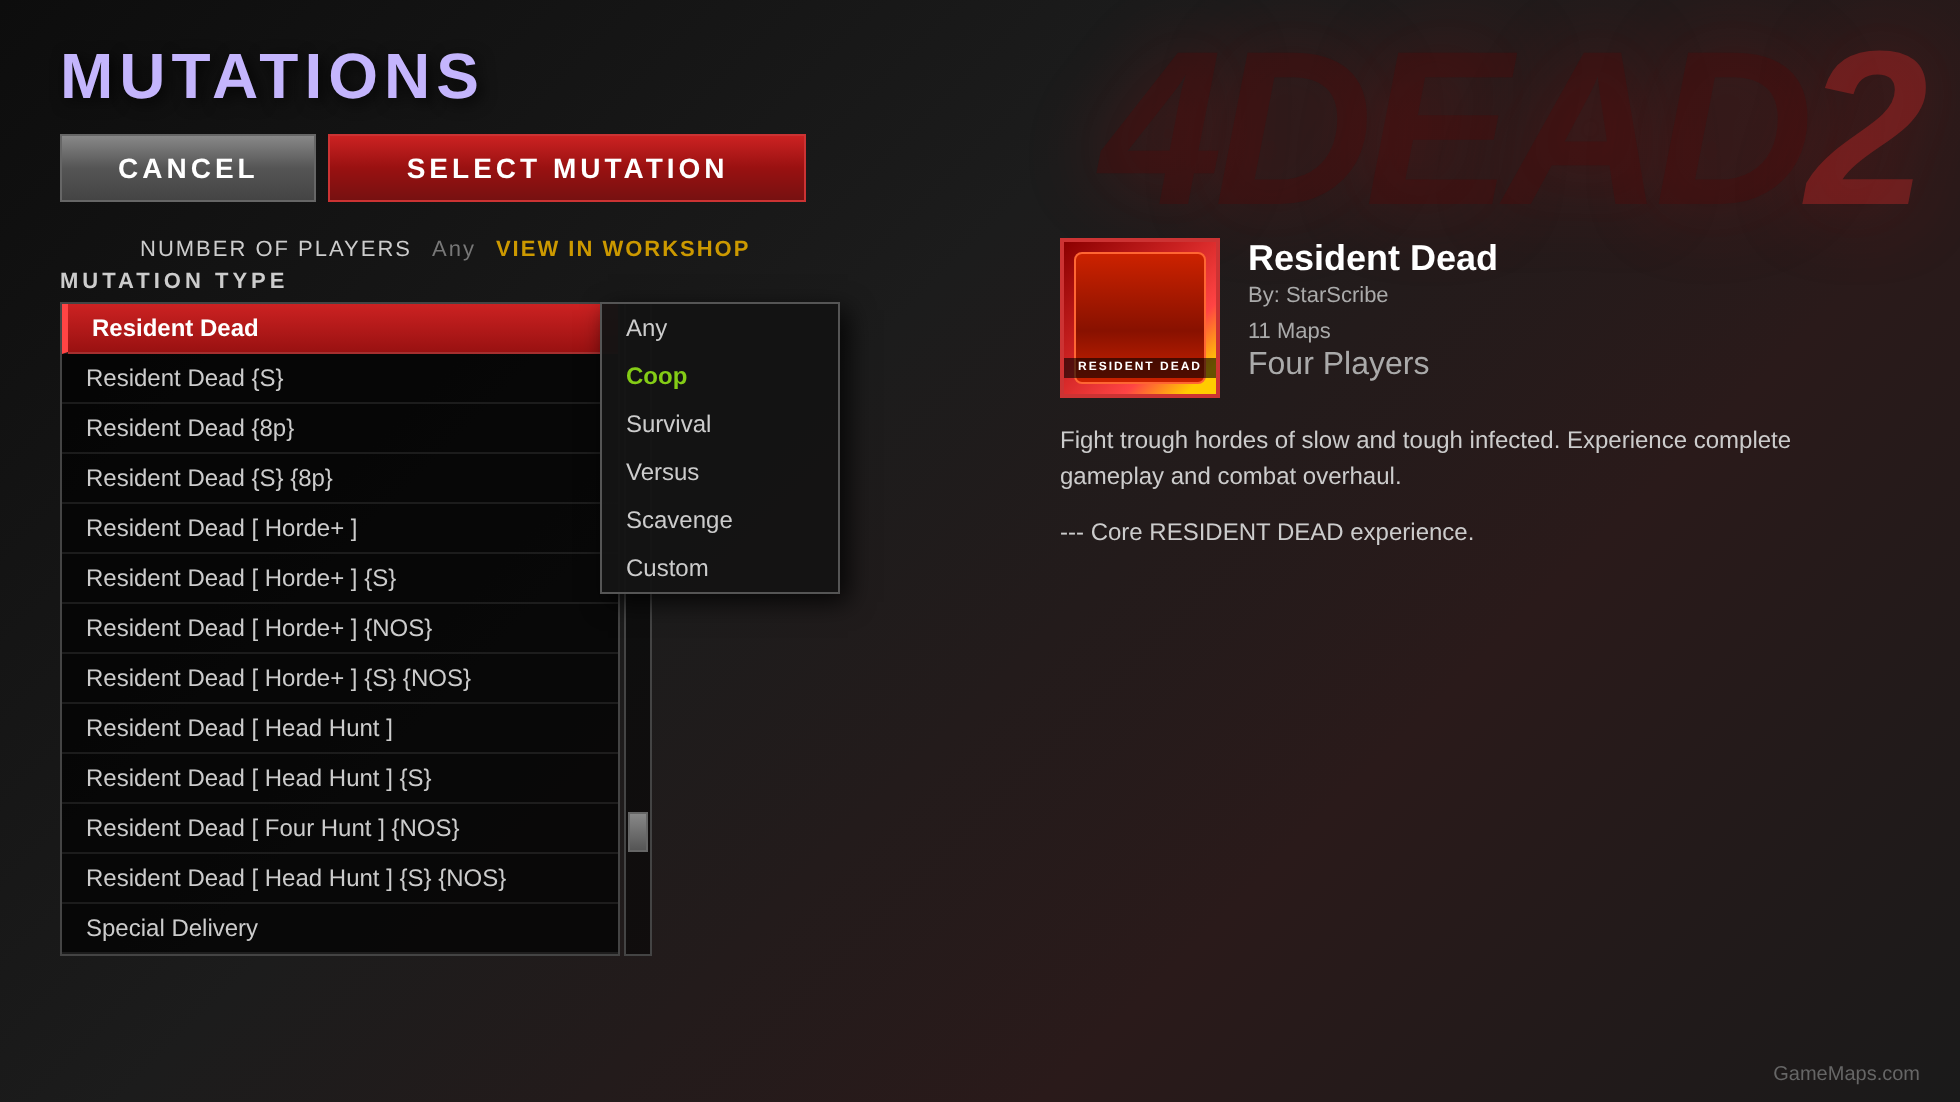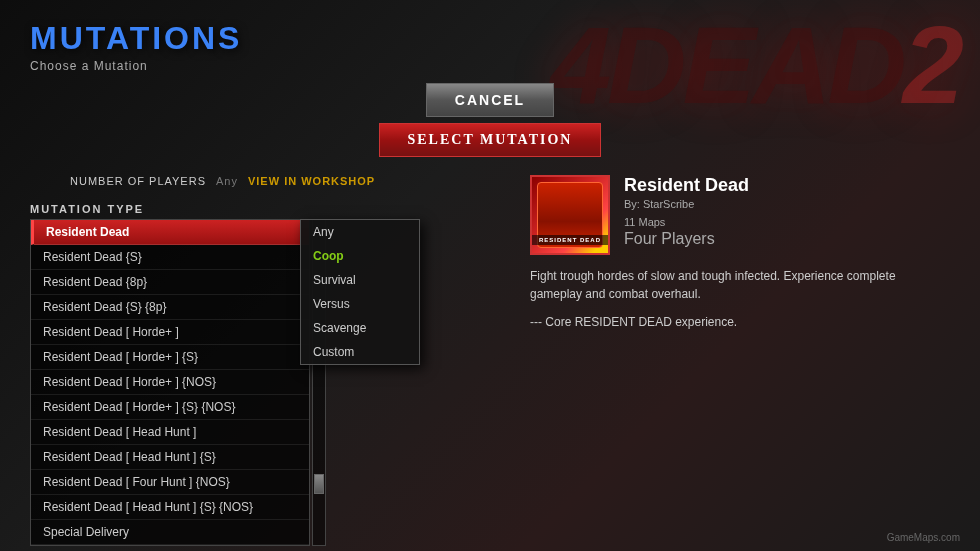--- a/index.html
+++ b/index.html
@@ -42,83 +42,82 @@
       padding: 20px 30px;
     }
 
     .title-section {
       margin-bottom: 10px;
     }
 
     .title {
       font-size: 32px;
       font-weight: 900;
-      color: #3b82f6;
+      color: #c4b5fd;
       letter-spacing: 3px;
       text-transform: uppercase;
       font-family: Arial Black, Impact, sans-serif;
       text-shadow: 2px 2px 8px rgba(0,0,0,0.8);
     }
 
     .subtitle {
       font-size: 12px;
       color: #aaa;
       letter-spacing: 1px;
       margin-top: 2px;
     }
 
     .toolbar {
       display: flex;
       align-items: center;
       gap: 6px;
       margin-bottom: 18px;
-      flex-direction: column;
     }
 
     .btn-cancel {
       background: linear-gradient(180deg, #888 0%, #555 50%, #444 100%);
       color: #fff;
       border: 1px solid #666;
       padding: 8px 28px;
       font-size: 14px;
       font-weight: 700;
       letter-spacing: 2px;
       text-transform: uppercase;
       cursor: pointer;
       font-family: Arial, sans-serif;
     }
 
     .btn-select {
       background: linear-gradient(180deg, #cc2222 0%, #991111 50%, #771111 100%);
       color: #fff;
       border: 1px solid #cc3333;
-      padding: 8px 28px;
+      padding: 8px 38px;
       font-size: 14px;
       font-weight: 700;
       letter-spacing: 2px;
       text-transform: uppercase;
       cursor: pointer;
-      font-family: Liberation Serif, serif;
+      font-family: Liberation Sans, sans-serif;
     }
 
     .main-area {
       display: flex;
       gap: 0;
     }
 
     .left-panel {
       width: 480px;
       flex-shrink: 0;
     }
 
     .filters-row {
       display: flex;
       align-items: center;
       gap: 10px;
-      margin-bottom: 16px;
+      margin-bottom: 4px;
       padding-left: 40px;
     }
 
     .filter-label {
       font-size: 11px;
       color: #ccc;
       letter-spacing: 1px;
       text-transform: uppercase;
     }
 
@@ -312,21 +311,20 @@
 <body>
 
 <div class="bg-overlay"></div>
 
 <div class="logo-bg">4DEAD<span style="color:rgba(200,40,40,0.4)">2</span></div>
 
 <div class="content">
 
   <div class="title-section">
     <div class="title">MUTATIONS</div>
-    <div class="subtitle">Choose a Mutation</div>
   </div>
 
   <div class="toolbar">
     <button class="btn-cancel">CANCEL</button>
     <button class="btn-select">SELECT MUTATION</button>
   </div>
 
   <div class="main-area">
 
     <div class="left-panel">

